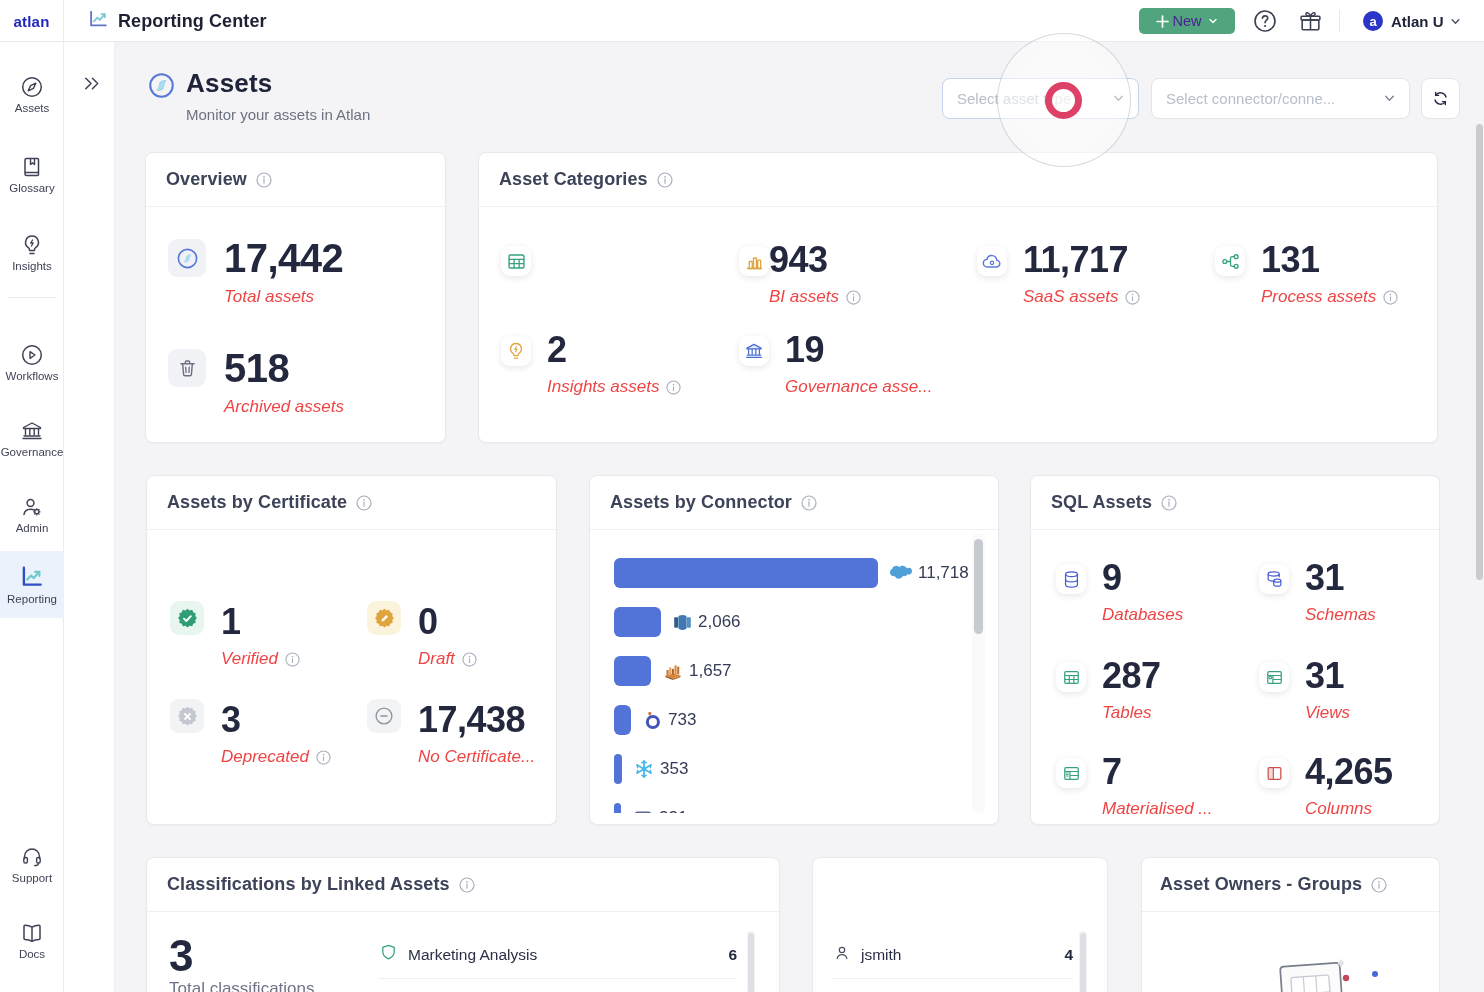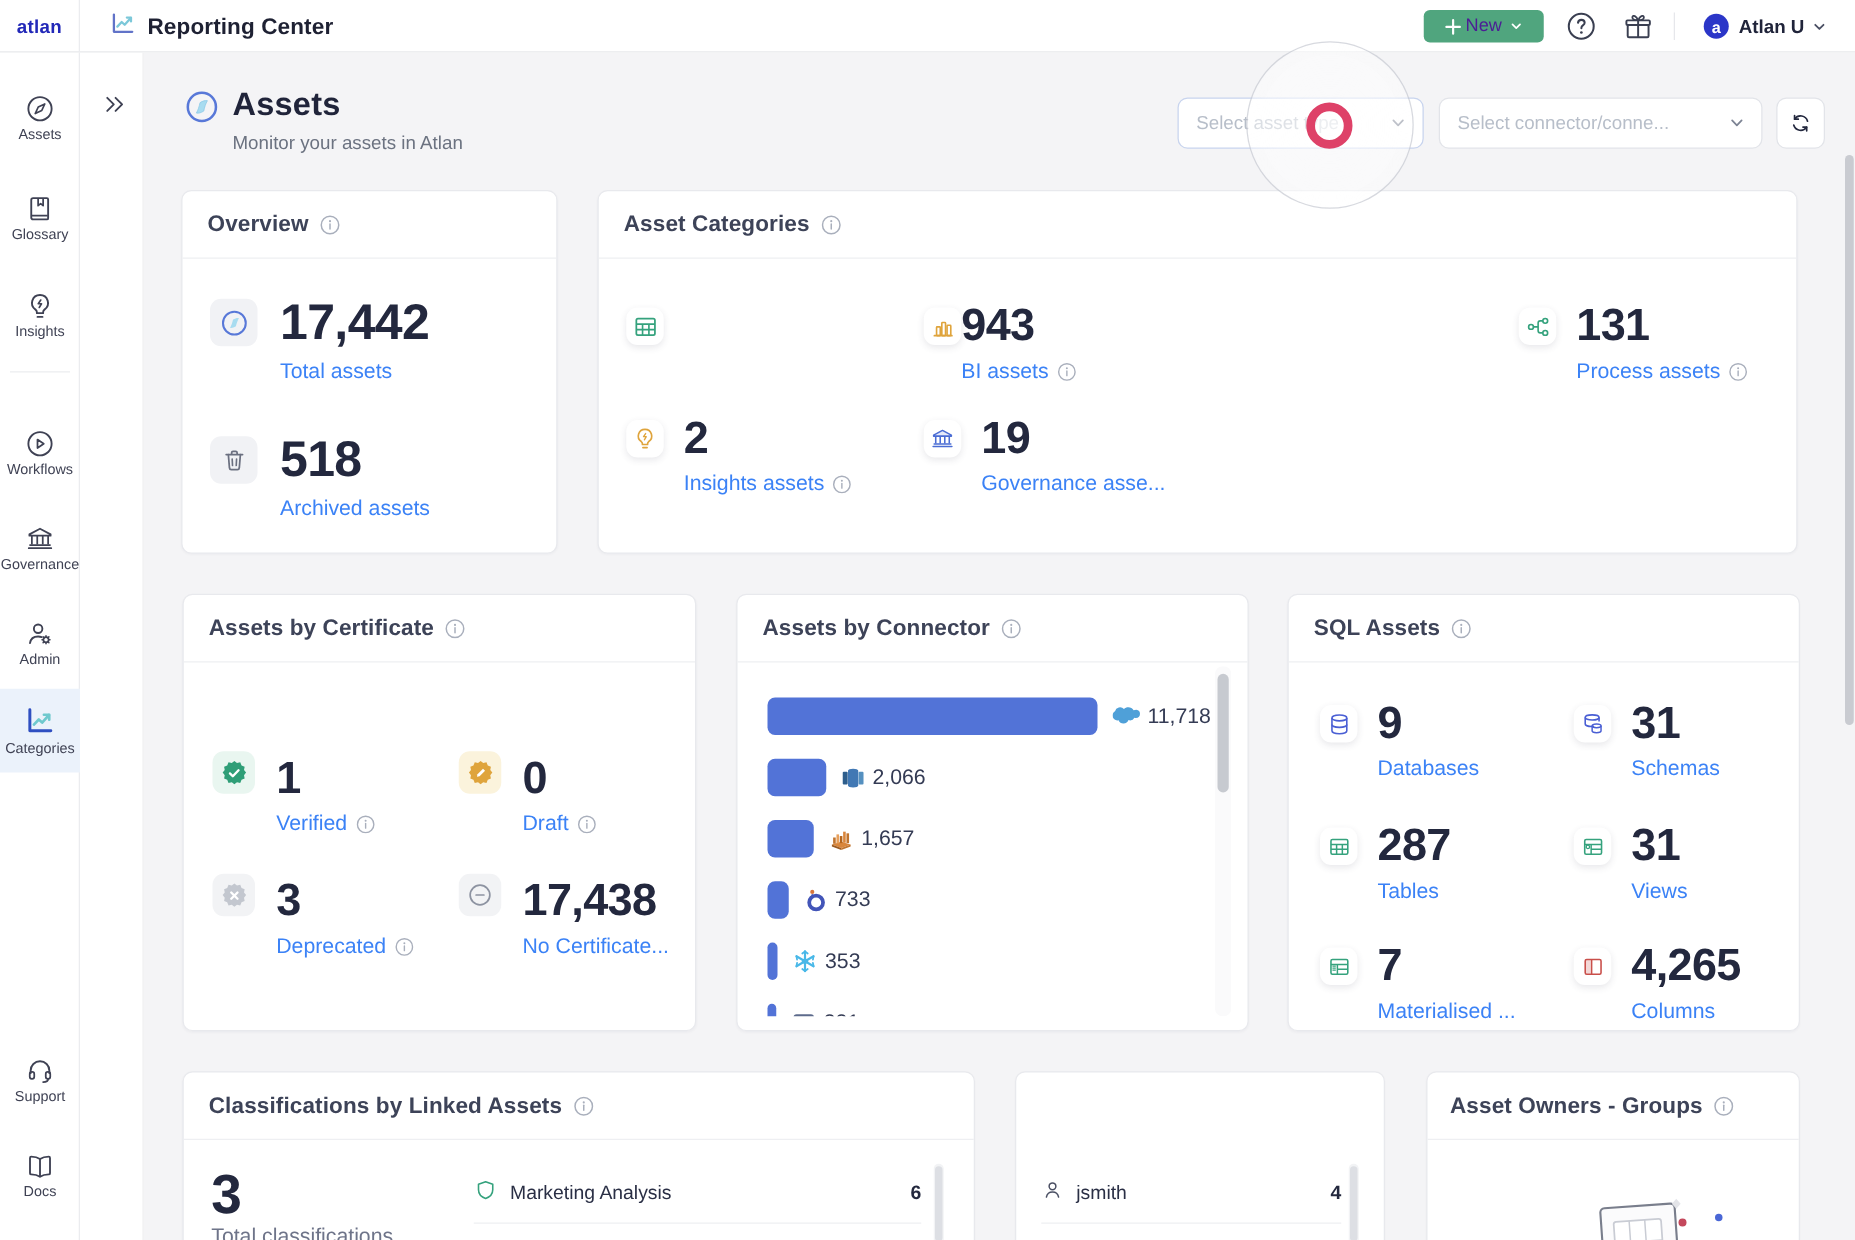--- a/index.html
+++ b/index.html
@@ -55,21 +55,21 @@
   .card-connector     { left:474px; top:433px; width:410px; height:350px; }
   .card-sql           { left:915px; top:433px; width:410px; height:350px; }
   .card-classif       { left:31px;  top:815px; width:634px; height:200px; }
   .card-owners-users  { left:697px; top:815px; width:296px; height:200px; }
   .card-owners-groups { left:1026px;top:815px; width:299px; height:200px; }
 
   
   .stat { position:absolute; display:flex; align-items:flex-start; }
   .stat .icon-box { border-radius:9px; display:flex; align-items:center; justify-content:center; flex:none; }
   .stat .num { font-weight:700; color:#23283E; line-height:1; letter-spacing:-.5px; }
-  .stat .lab { color:#3b82f6; display:flex; align-items:center; gap:7px; white-space:nowrap; }
+  .stat .lab { color:#ef4444; display:flex; align-items:center; gap:7px; white-space:nowrap;font-style:italic; }
   .ibox-gray  { background:#F1F2F5; }
   .ibox-green { background:#E9F6F0; }
   .ibox-amber { background:#FBF3DC; }
   .ibox-gray2 { background:#F2F3F5; }
 
   .stat-lg .icon-box { width:38px; height:38px; margin-top:1px; }
   .stat-lg .num { font-size:40px; }
   .stat-lg .lab { font-size:17px; margin-top:9px; }
   .stat-sm .icon-box { width:34px; height:34px; margin-top:-3px; }
   .stat-sm .num { font-size:36px; }
@@ -206,21 +206,21 @@
         <path d="M16.8 13.6v1.1M16.8 18.9v1.1M20 16.8h-1.1M14.7 16.8h-1.1M19.1 14.5l-.8.8M15.3 18.3l-.8.8M19.1 19.1l-.8-.8M15.3 15.3l-.8-.8" stroke="#3F4254" stroke-width="1.2" stroke-linecap="round"></path>
       </svg>
       <span class="lbl">Admin</span>
     </div>
     <div class="side-item active" style="top:509px; height:67px;">
       <svg width="26" height="26" viewBox="0 0 24 24" fill="none">
         <path d="M4.5 3.5V19h15.5" stroke="#2F4FC1" stroke-width="2.2" stroke-linecap="round" stroke-linejoin="round"></path>
         <path d="M7.5 14.5l3.6-3.8 2.5 2.3 5-5.6" stroke="#6FC9CE" stroke-width="2" stroke-linecap="round" stroke-linejoin="round"></path>
         <path d="M14.9 7.2h3.9v3.7" stroke="#6FC9CE" stroke-width="2" stroke-linecap="round" stroke-linejoin="round"></path>
       </svg>
-      <span class="lbl">Categories</span>
+      <span class="lbl">Reporting</span>
     </div>
     <div class="side-item" style="top:794px;">
       <svg width="24" height="24" viewBox="0 0 24 24" fill="none">
         <path d="M4.5 13.5v-2a7.5 7.5 0 0 1 15 0v2" stroke="#3F4254" stroke-width="1.5" stroke-linecap="round"></path>
         <rect x="3.8" y="12.5" width="3.6" height="5.5" rx="1.6" stroke="#3F4254" stroke-width="1.4"></rect>
         <rect x="16.6" y="12.5" width="3.6" height="5.5" rx="1.6" stroke="#3F4254" stroke-width="1.4"></rect>
         <path d="M18.5 18.2c0 1.6-1.7 2.4-4 2.4" stroke="#3F4254" stroke-width="1.4" stroke-linecap="round"></path>
       </svg>
       <span class="lbl">Support</span>
     </div>
@@ -340,20 +340,41 @@
             <path d="M4 20h16" stroke="#DFA43C" stroke-width="1.6" stroke-linecap="round"></path>
             <rect x="6" y="12" width="3.4" height="8" rx="0.6" stroke="#DFA43C" stroke-width="1.5"></rect>
             <rect x="10.8" y="8" width="3.4" height="12" rx="0.6" stroke="#DFA43C" stroke-width="1.5"></rect>
             <rect x="15.6" y="10.5" width="3.4" height="9.5" rx="0.6" stroke="#DFA43C" stroke-width="1.5"></rect>
           </svg>
         </span>
         <div style="margin-left:0;">
           <div class="num">943</div>
           <div class="lab">
               <span>BI assets</span>
+              <span class="info">
+                <svg width="15" height="15" viewBox="0 0 16 16" fill="none">
+                  <circle cx="8" cy="8" r="7" stroke="#A9AFBC" stroke-width="1.2"></circle>
+                  <path d="M8 7.2v4" stroke="#A9AFBC" stroke-width="1.2" stroke-linecap="round"></path>
+                  <circle cx="8" cy="4.9" r=".85" fill="#A9AFBC"></circle>
+                </svg>
+              </span>
+            </div>
+        </div>
+      </div>
+      <div class="stat stat-xs" style="left:498px; top:89px;">
+        <span class="icon-box">
+          <svg width="22" height="22" viewBox="0 0 24 24" fill="none">
+            <path d="M7 18.5a4.2 4.2 0 0 1-.5-8.4 5.4 5.4 0 0 1 10.6 1 3.7 3.7 0 0 1-.6 7.4z" stroke="#5B79DE" stroke-width="1.6" stroke-linejoin="round"></path>
+            <circle cx="12" cy="14" r="1.9" stroke="#5B79DE" stroke-width="1.3"></circle>
+          </svg>
+        </span>
+        <div style="margin-left:16px;">
+          <div class="num">11,717</div>
+          <div class="lab">
+              <span>SaaS assets</span>
               <span class="info">
                 <svg width="15" height="15" viewBox="0 0 16 16" fill="none">
                   <circle cx="8" cy="8" r="7" stroke="#A9AFBC" stroke-width="1.2"></circle>
                   <path d="M8 7.2v4" stroke="#A9AFBC" stroke-width="1.2" stroke-linecap="round"></path>
                   <circle cx="8" cy="4.9" r=".85" fill="#A9AFBC"></circle>
                 </svg>
               </span>
             </div>
         </div>
       </div>

